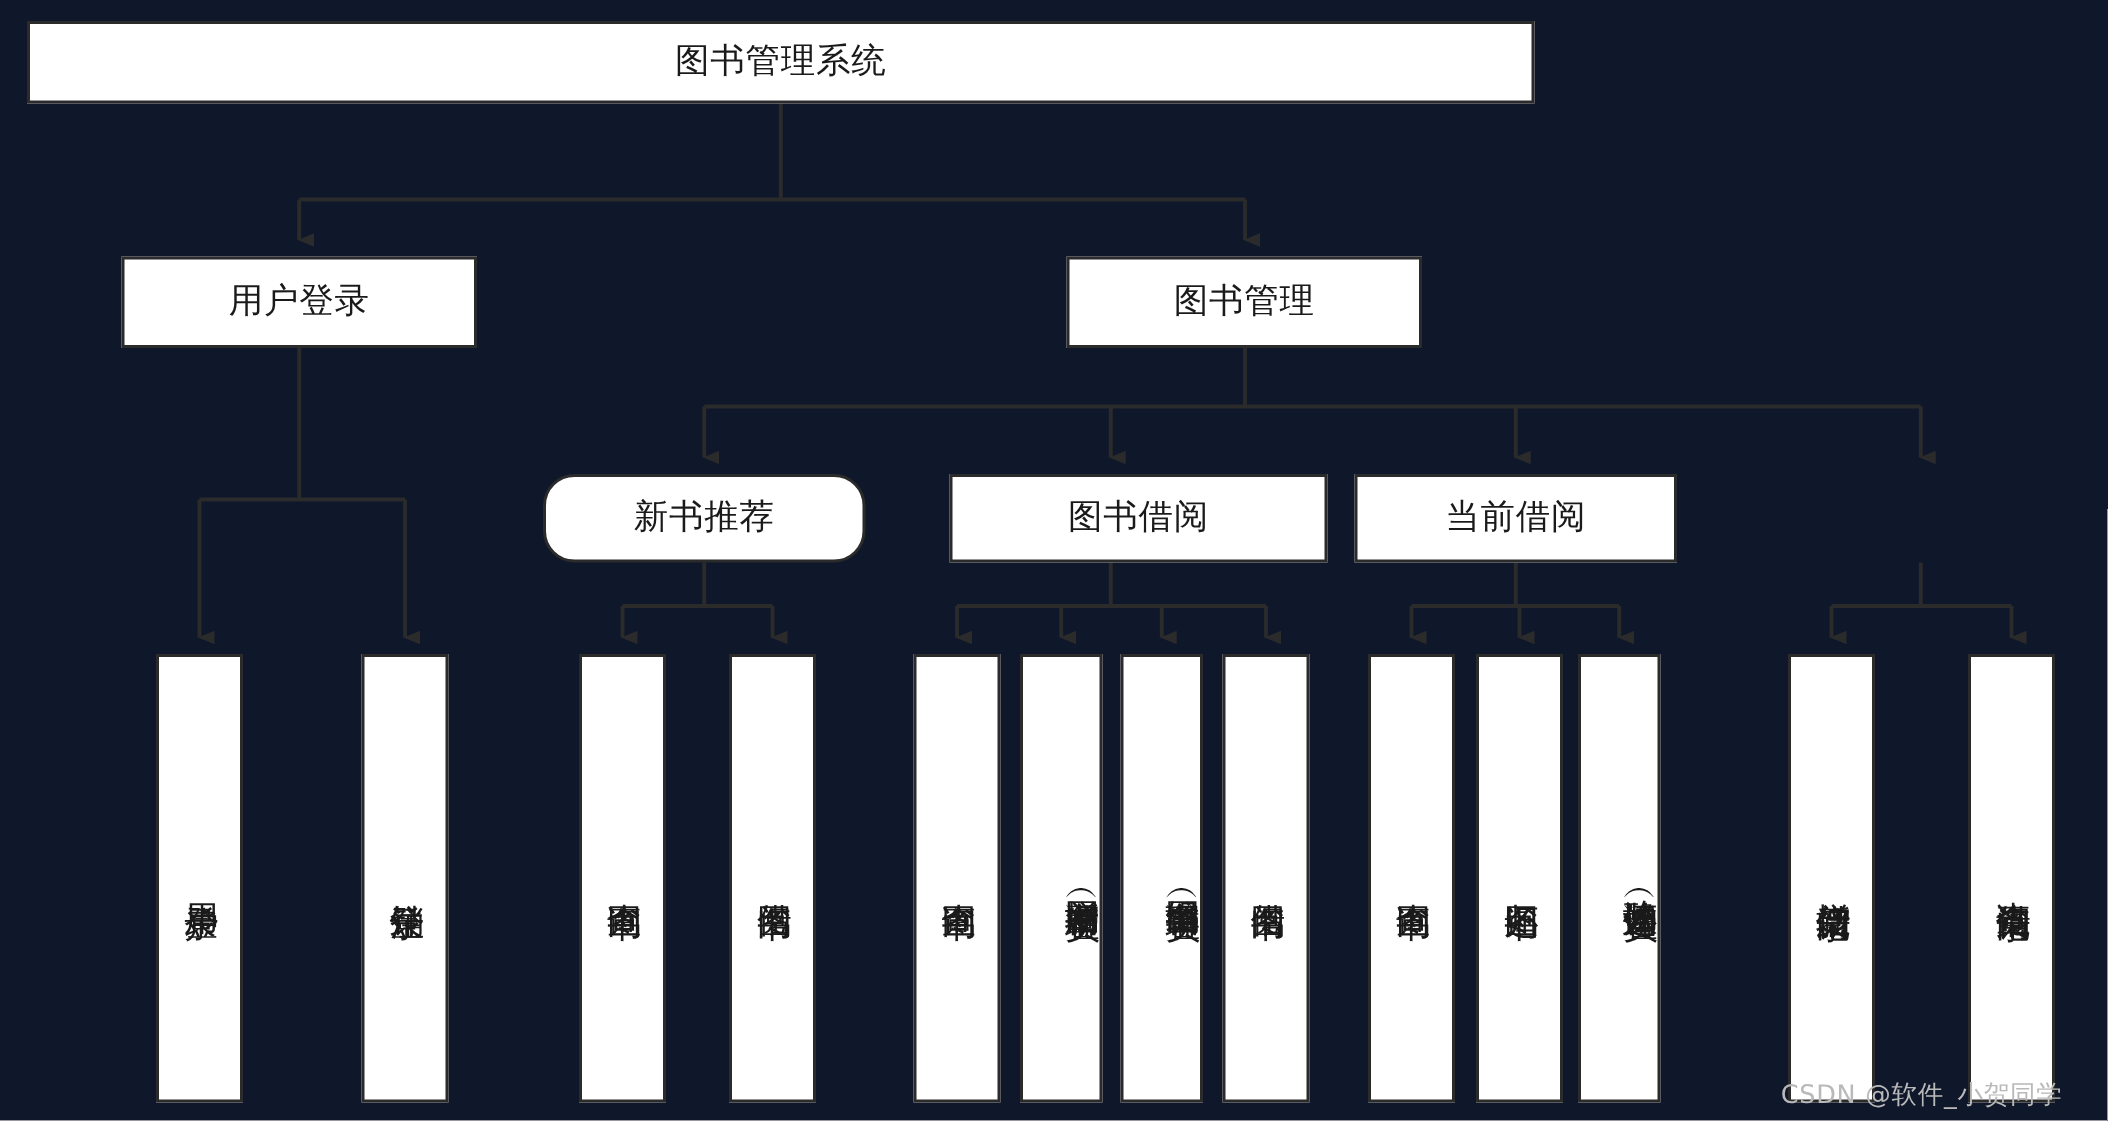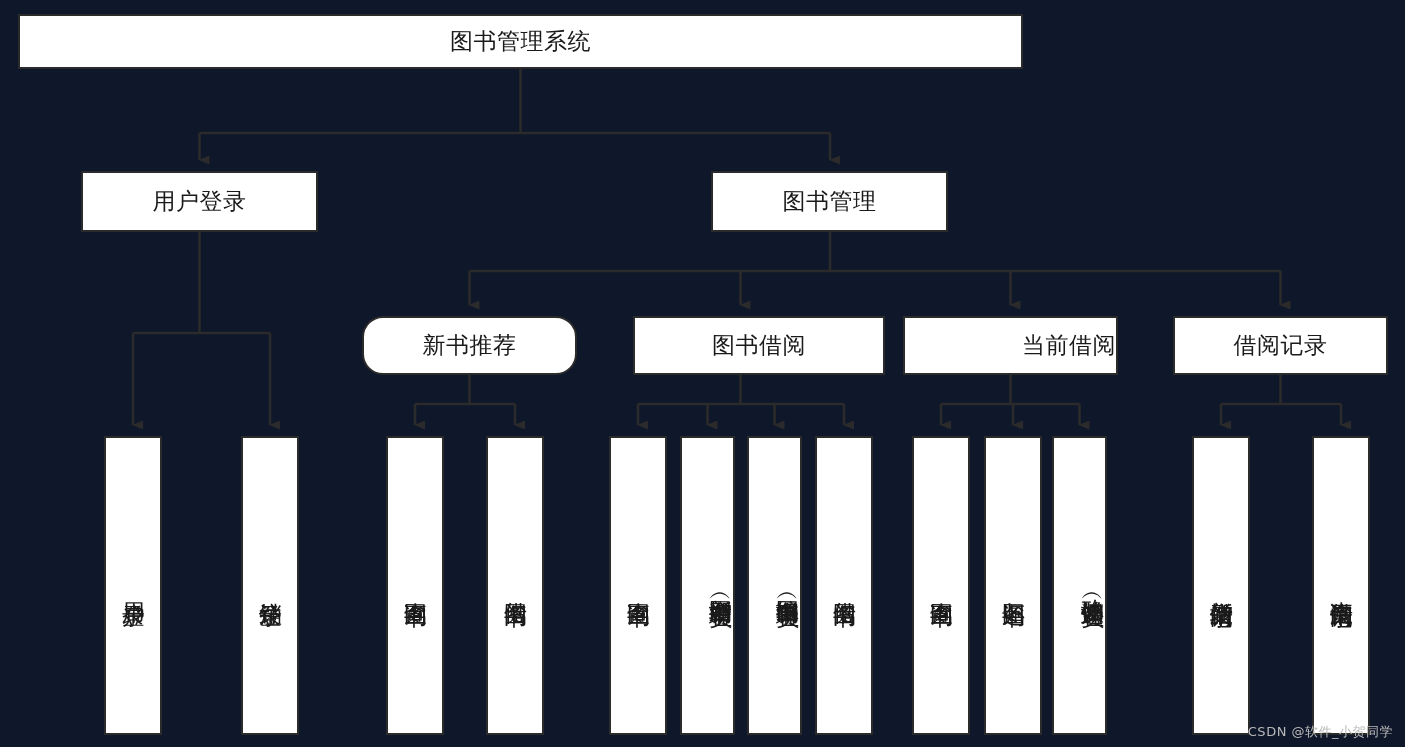--- a/index.html
+++ b/index.html
@@ -50,23 +50,23 @@
   }
   .node.vertical .vlabel {
     writing-mode: vertical-rl;
     text-orientation: upright;
     display: block;
     text-align: center;
     white-space: nowrap;
   }
   #watermark {
     position: absolute;
-    right: 12px;
+    right: 30px;
     bottom: 6px;
-    font-size: 13px;
+    font-size: 17px;
     color: #b9b9b9;
     white-space: nowrap;
     letter-spacing: 0.5px;
   }
 </style>
 </head>
 <body>
 
 <div id="diagram-root">
 
@@ -131,25 +131,22 @@
   <div class="node horizontal" style="left:711px; top:171px; width:237px; height:61px;">
     <span>图书管理</span>
   </div>
 
   <div class="node horizontal" style="left:362px; top:316px; width:215px; height:59px;border-radius:21px;">
     <span>新书推荐</span>
   </div>
   <div class="node horizontal" style="left:633px; top:316px; width:252px; height:59px;">
     <span>图书借阅</span>
   </div>
-  <div class="node horizontal" style="left:903px; top:316px; width:215px; height:59px;justify-content:flex-end;">
+  <div class="node horizontal" style="left:903px; top:316px; width:215px; height:59px;">
     <span>当前借阅</span>
-  </div>
-  <div class="node horizontal" style="left:1173px; top:316px; width:215px; height:59px;">
-    <span>借阅记录</span>
   </div>
 
   <div class="node vertical" style="left:104px; top:436px; width:58px; height:299px;">
     <span class="vlabel">用户登录</span>
   </div>
   <div class="node vertical" style="left:241px; top:436px; width:58px; height:299px;">
     <span class="vlabel">注销登录</span>
   </div>
   <div class="node vertical" style="left:386px; top:436px; width:58px; height:299px;">
     <span class="vlabel">查询图书</span>

